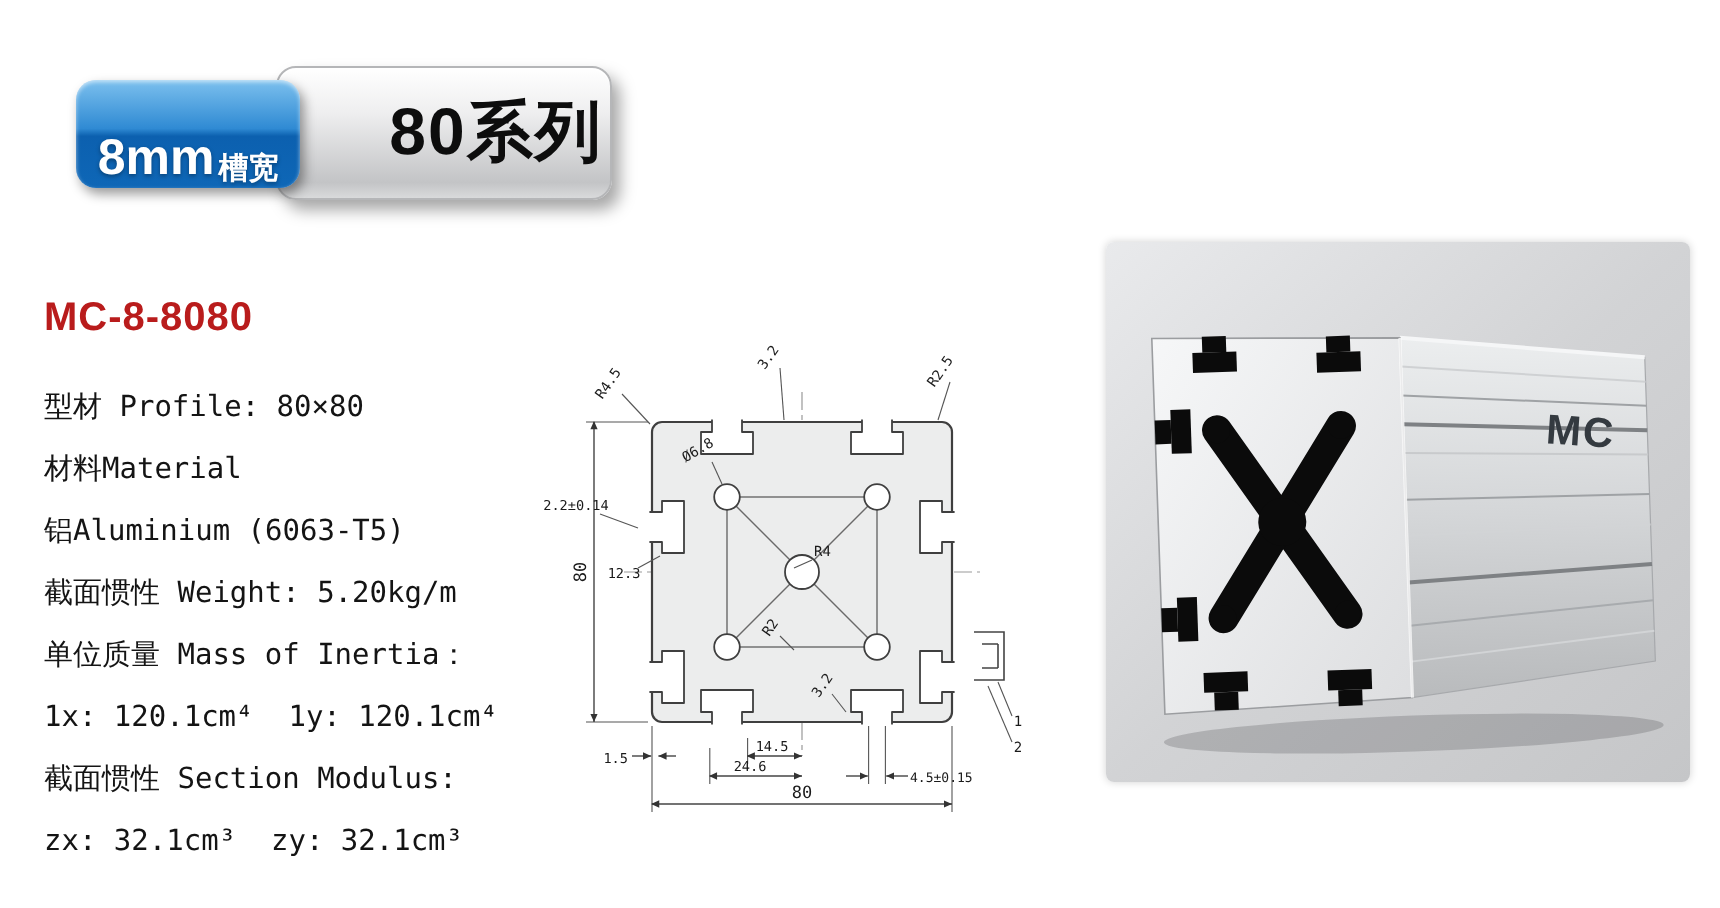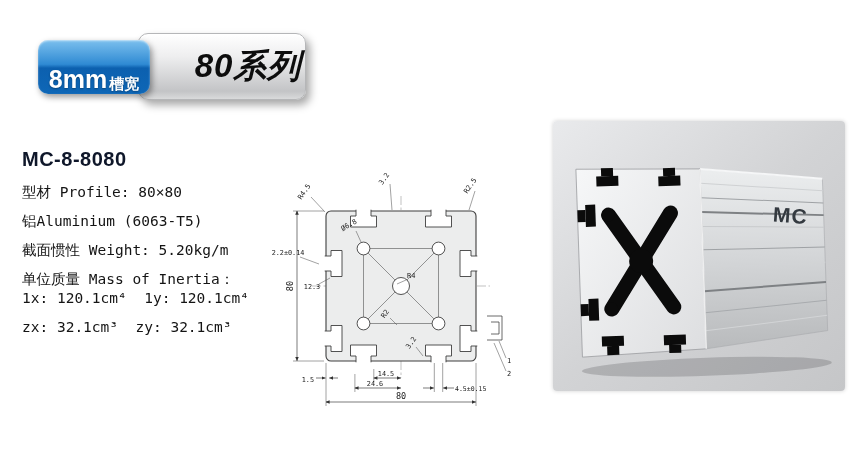--- a/index.html
+++ b/index.html
@@ -13,42 +13,42 @@
   .series-box{
     position:absolute;left:100px;top:0;width:168px;height:67px;border-radius:10px;
     background:linear-gradient(180deg,#ffffff 0%,#eeeeef 35%,#c3c4c6 88%,#d9dadb 100%);
     box-shadow:4px 5px 8px rgba(0,0,0,.35), inset 0 1px 0 #ffffff;
     border:1px solid #b5b6b8;
     display:flex;align-items:center;justify-content:center;
     padding-left:52px;box-sizing:border-box;
   }
   .series-text{
     font-family:"Liberation Sans", sans-serif;
-    font-weight:bold;font-size:33px;color:#0d0d0d;letter-spacing:1px;font-style:italic;
+    font-weight:bold;font-size:33px;color:#0d0d0d;letter-spacing:1px;
   }
   .blue-badge{
     position:absolute;left:0;top:7px;width:112px;height:54px;border-radius:10px;
     background:linear-gradient(180deg,#7cc0ee 0%,#2f8ad3 45%,#0c60af 52%,#0e67b7 100%);
     box-shadow:2px 3px 6px rgba(0,0,0,.4), inset 0 1px 2px rgba(255,255,255,.6);
     display:flex;align-items:flex-end;justify-content:center;gap:2px;
     color:#ffffff;z-index:2;text-shadow:0 1px 2px rgba(0,0,0,.35);
   }
   .badge-size{font-size:25px;font-weight:bold;font-family:"Liberation Sans",sans-serif;}
   .badge-label{font-size:15px;font-weight:bold;margin-top:0;}
   
   .product-code{
     position:absolute;left:22px;top:148px;
     font-family:"Liberation Sans",sans-serif;
-    font-weight:bold;font-size:20px;color:#0f172a;letter-spacing:.5px;
+    font-weight:bold;font-size:20px;color:#b91c1c;letter-spacing:.5px;
   }
   .specs{position:absolute;left:22px;top:183px;width:240px;color:#141414;}
   .spec-group{margin-bottom:10px;}
   .spec-line{
     font-family:"DejaVu Sans Mono","DejaVu Sans",monospace;
-    font-size:14.5px;line-height:19px;white-space:pre-wrap;
+    font-size:14.5px;line-height:19px;white-space:pre-wrap;margin-top:12px;
   }
   
   .drawing{position:absolute;left:266px;top:166px;width:252px;height:252px;}
   .drawing text{
     font-family:"DejaVu Sans Mono","DejaVu Sans",monospace;
     fill:#1a1a1a;
   }
   
   .photo{
     position:absolute;left:553px;top:121px;width:292px;height:270px;
@@ -68,30 +68,32 @@
   </div>
 </div>
 
 <div class="product-code">MC-8-8080</div>
 
 <div class="specs">
   <div class="spec-group">
     <div class="spec-line">型材 Profile: 80×80</div>
   </div>
   <div class="spec-group">
+    <div class="spec-line">材料Material</div>
     <div class="spec-line">铝Aluminium (6063-T5)</div>
   </div>
   <div class="spec-group">
     <div class="spec-line">截面惯性 Weight: 5.20kg/m</div>
   </div>
   <div class="spec-group">
     <div class="spec-line">单位质量 Mass of Inertia：</div>
     <div class="spec-line">1x: 120.1cm⁴  1y: 120.1cm⁴</div>
   </div>
   <div class="spec-group">
+    <div class="spec-line">截面惯性 Section Modulus:</div>
     <div class="spec-line">zx: 32.1cm³  zy: 32.1cm³</div>
   </div>
 </div>
 
 <div class="drawing">
 <svg width="252" height="252" viewBox="0 0 252 252">
   <defs>
     <marker id="ae" viewBox="0 0 10 10" refX="9" refY="5" markerWidth="6.5" markerHeight="6.5" orient="auto">
       <path d="M0,1 L9,5 L0,9 z" fill="#333"></path>
     </marker>

